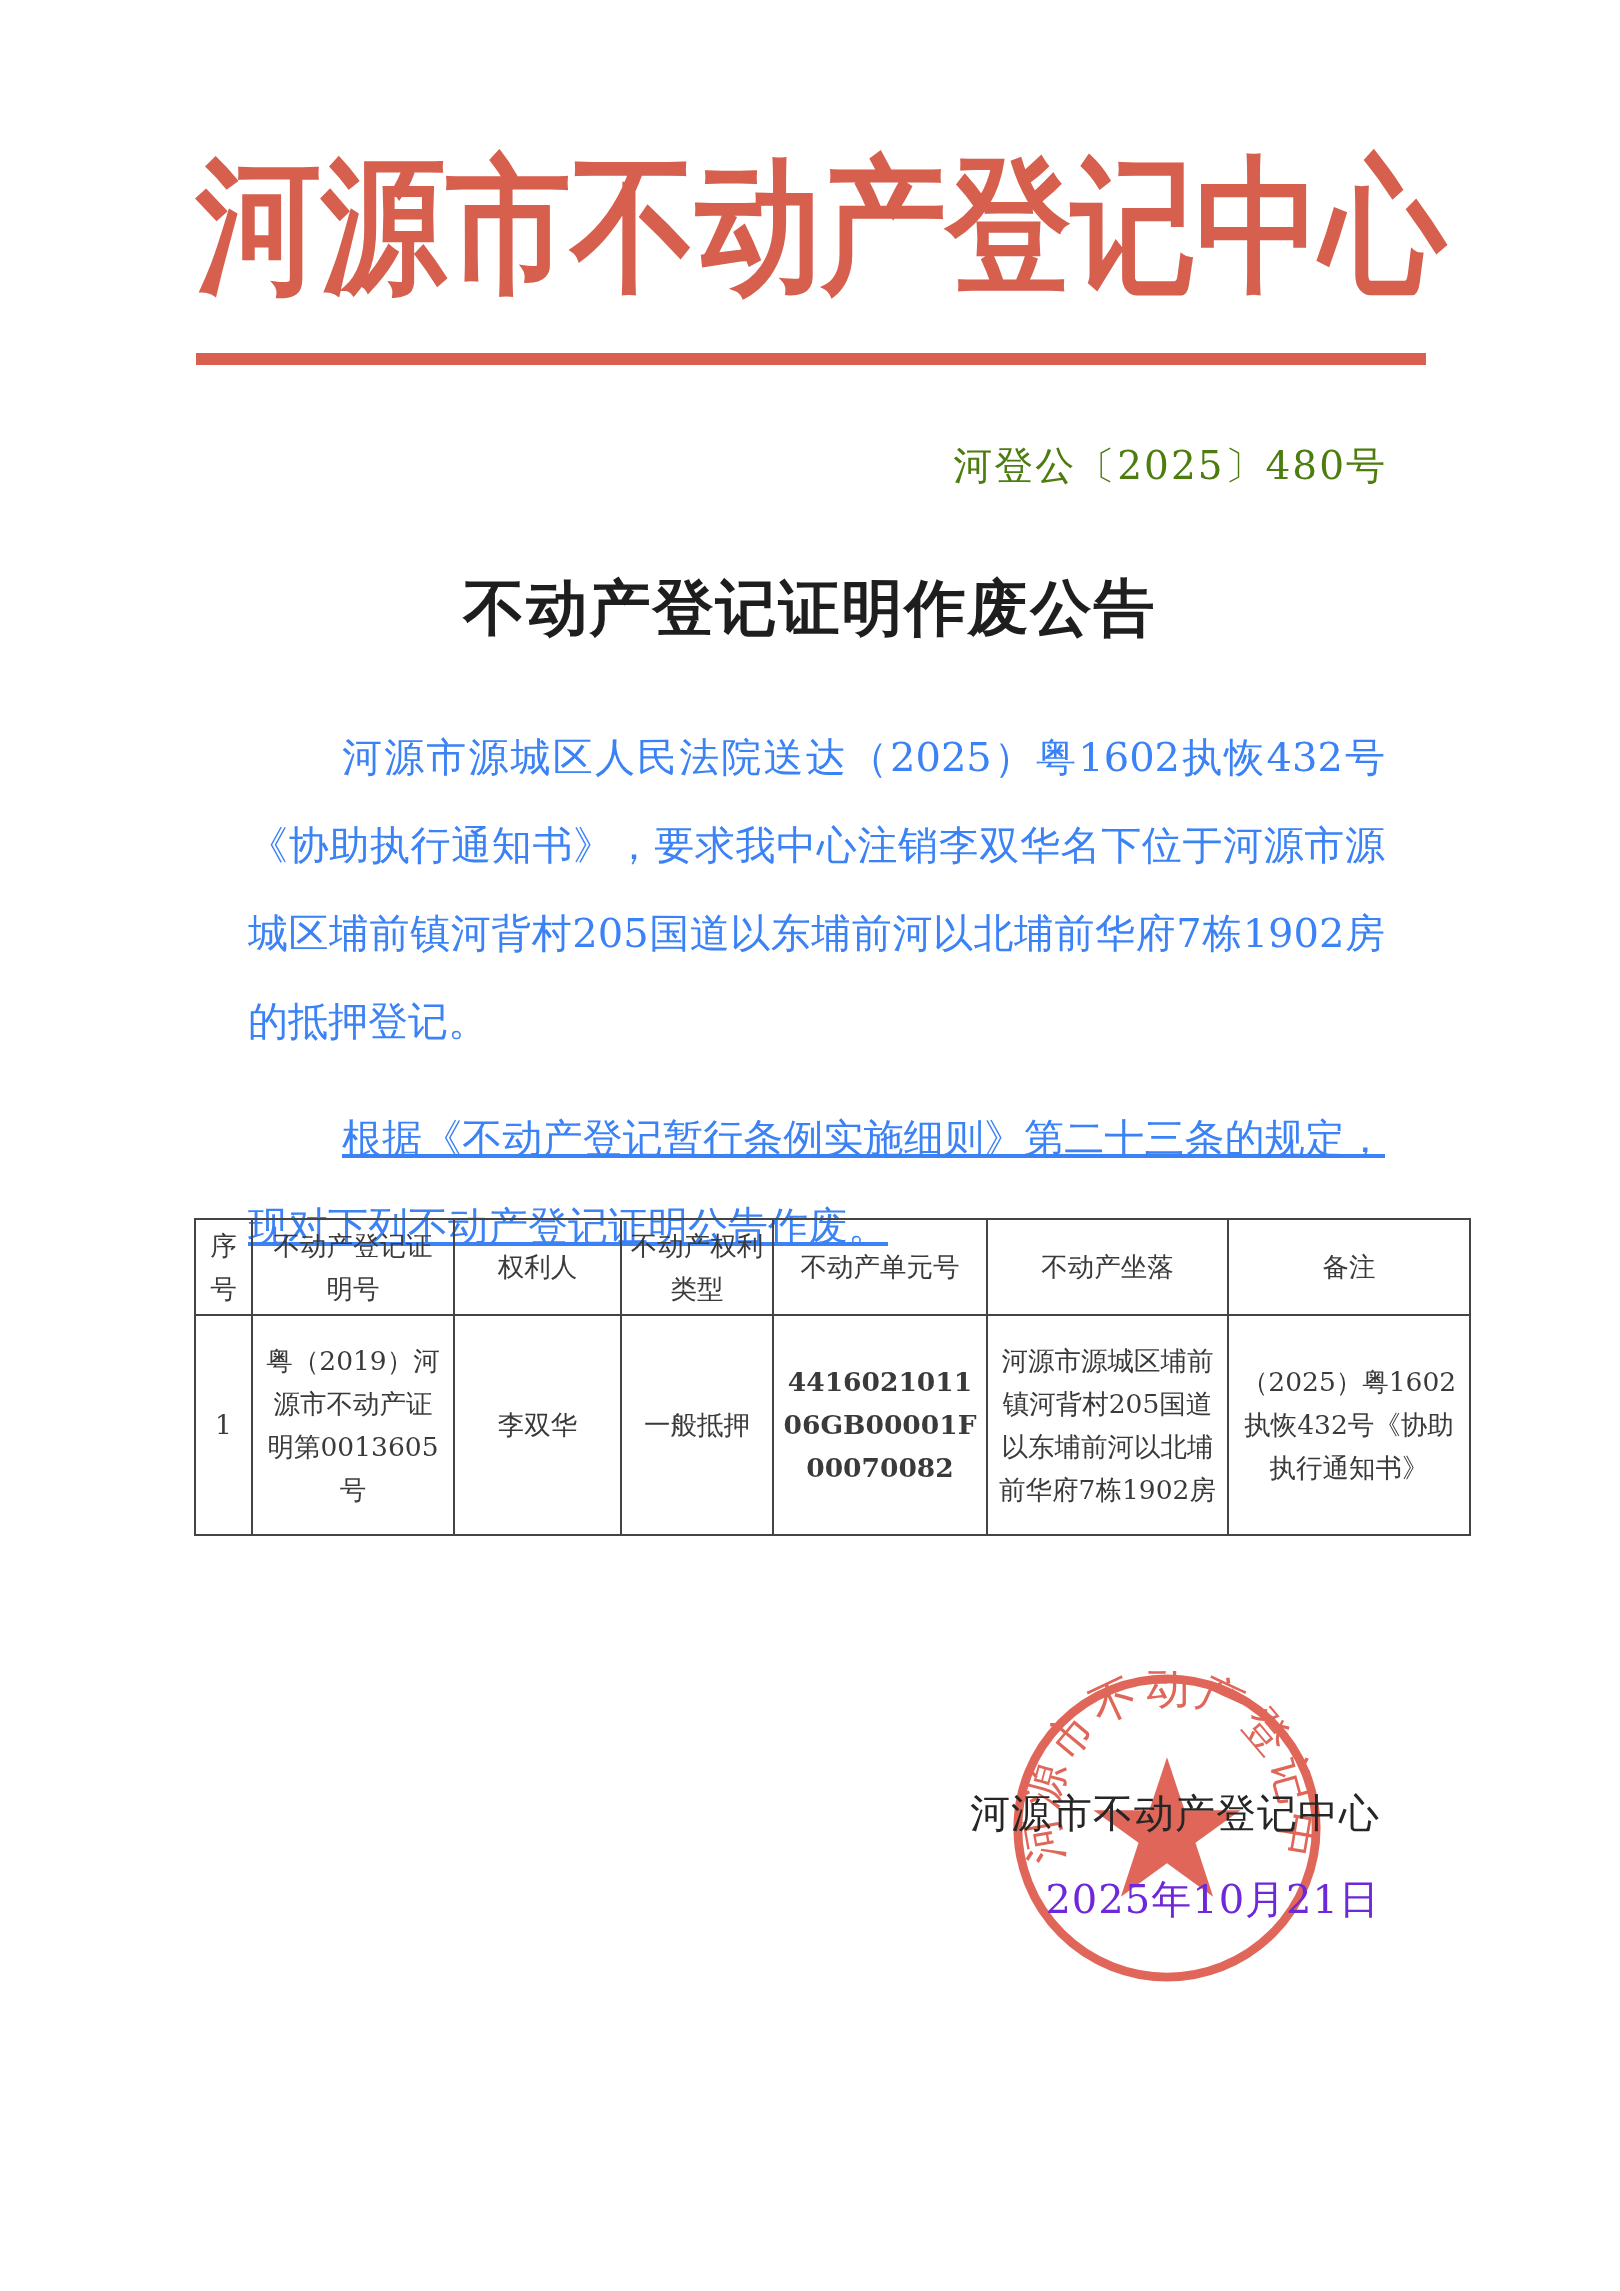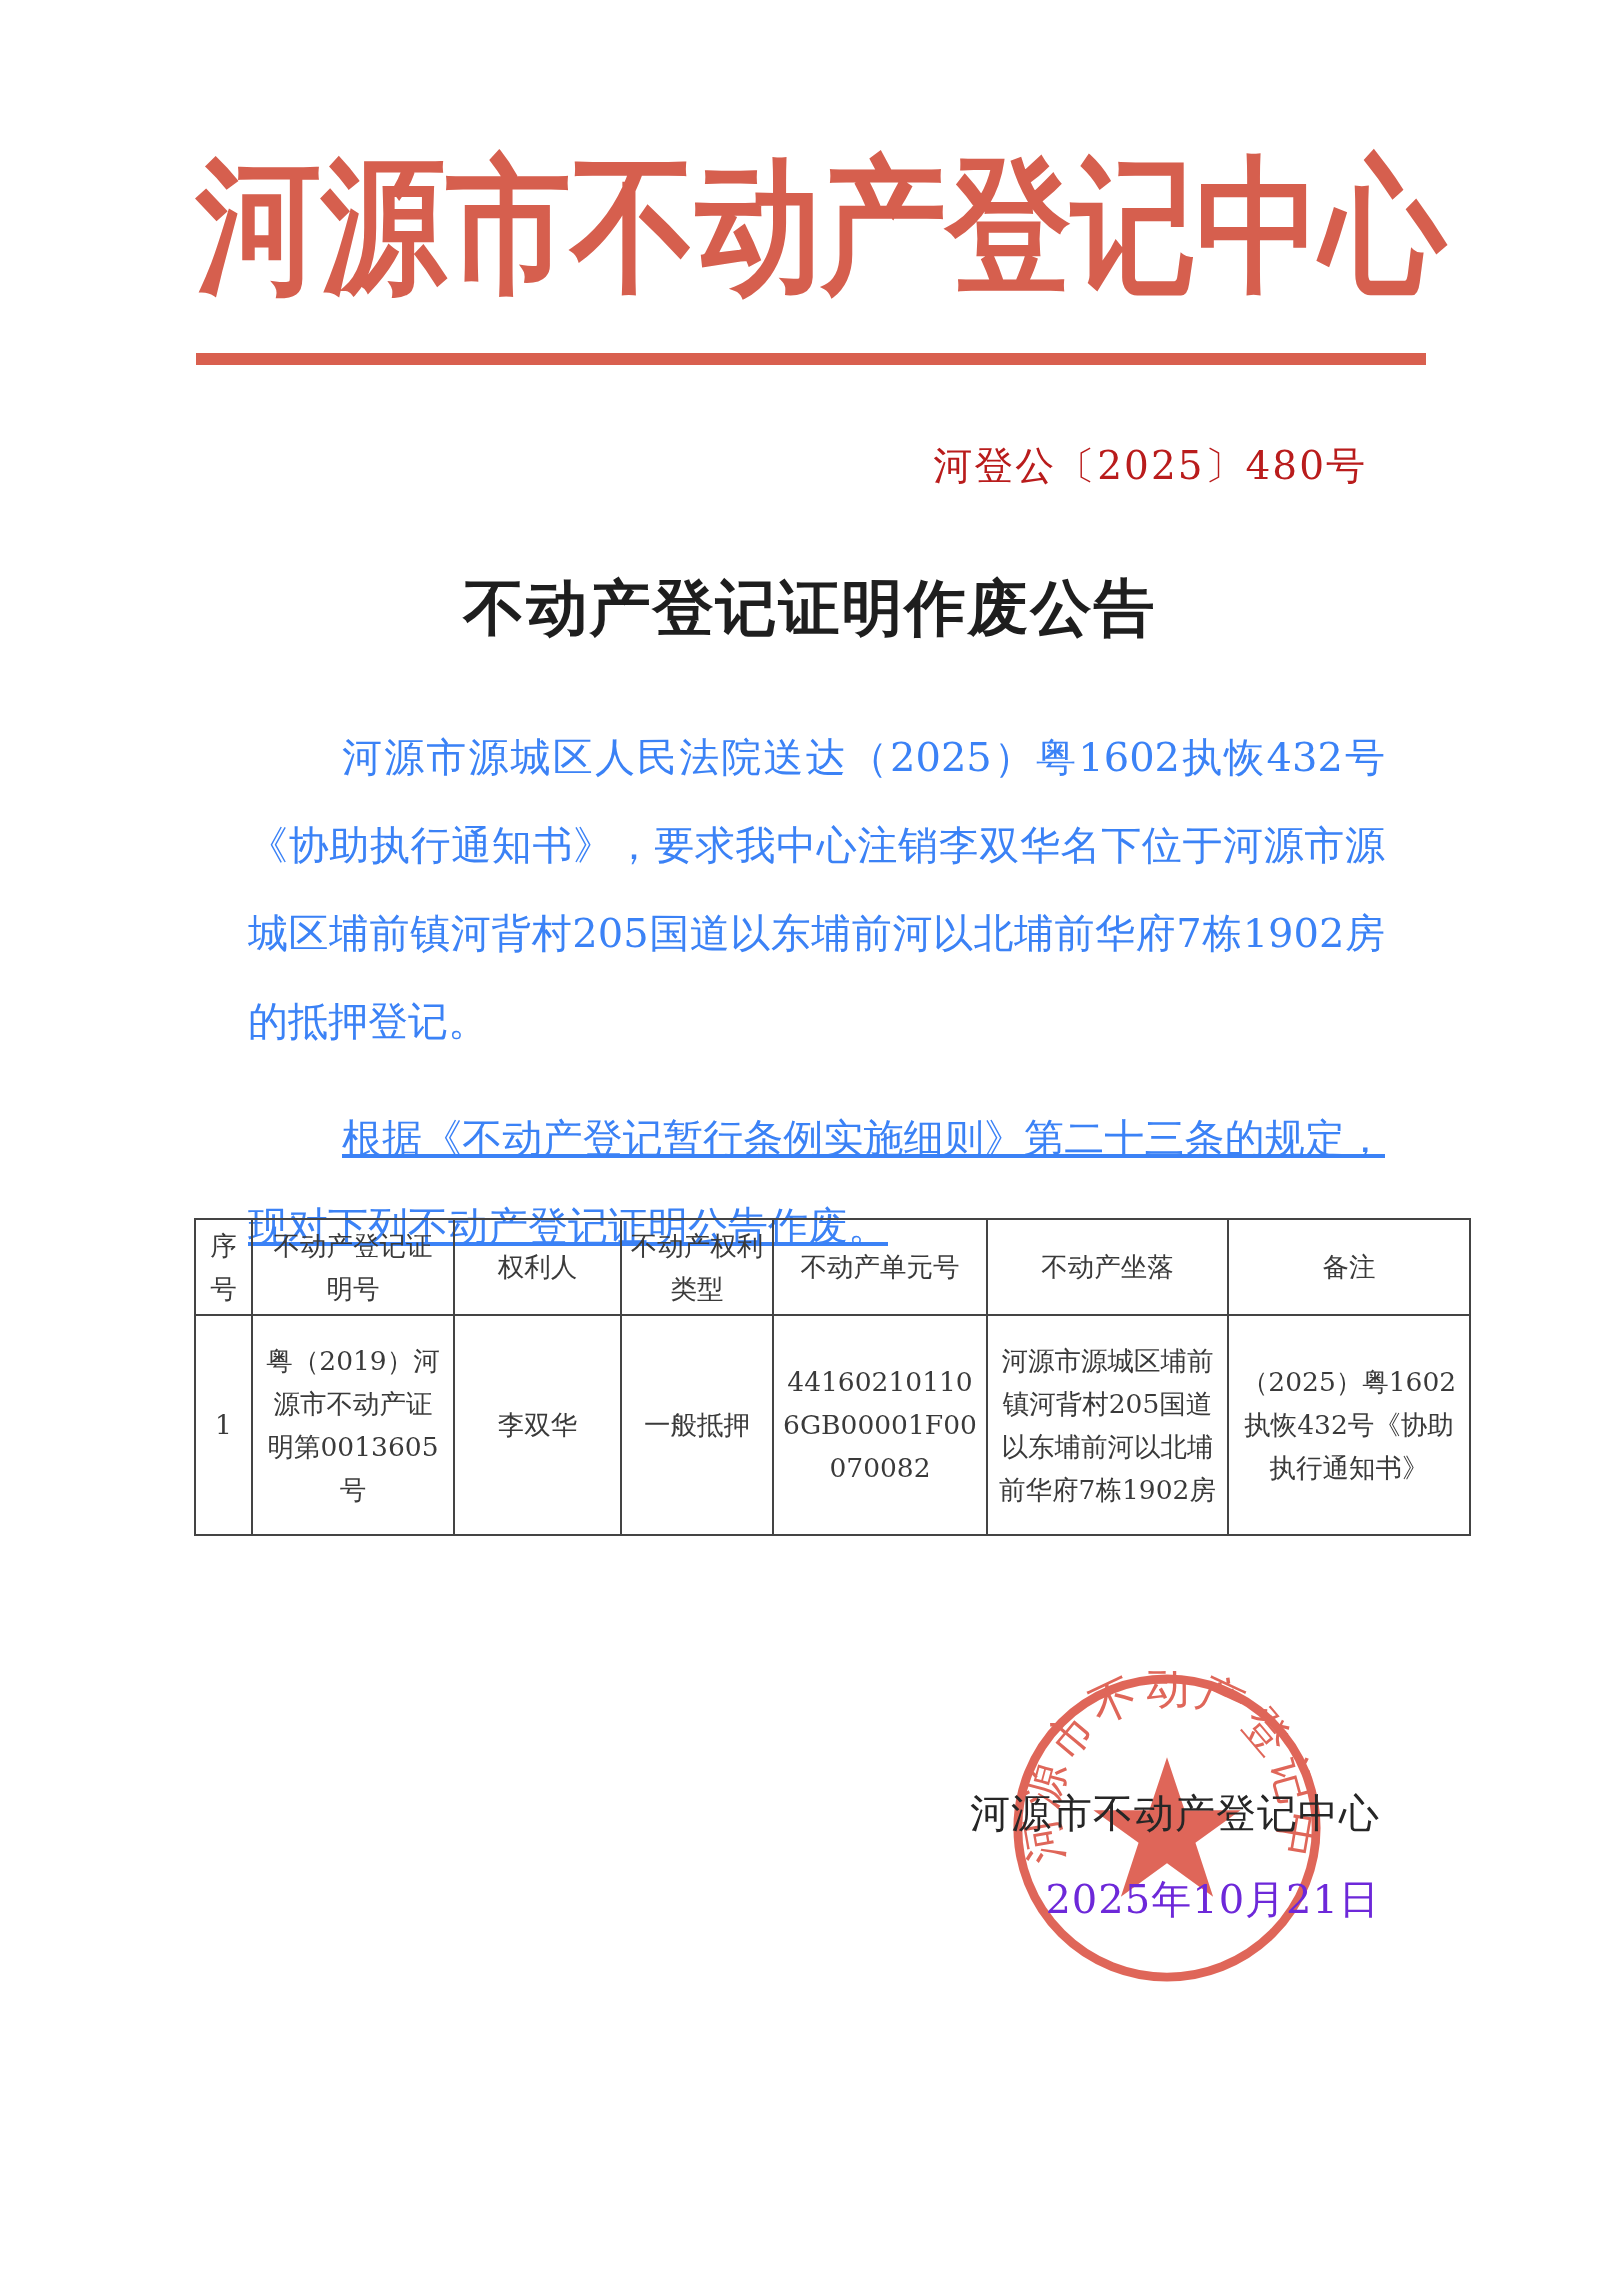--- a/index.html
+++ b/index.html
@@ -20,22 +20,22 @@
     font-size: 125px; line-height: 157px;
   }
   .masthead span { display: inline-block; transform: scaleY(1.18); }
   .red-rule {
     left: 196px; top: 353px; width: 1230px; height: 11.8px;
     background: #D9604F;
   }
 
   
   .doc-number {
-    right: 253px; top: 439px;
-    font-size: 39px; letter-spacing: 2px; color: #b91c1c;
+    right: 233px; top: 439px;
+    font-size: 39px; letter-spacing: 2px; color: #4d7c0f;
   }
 
   
   .doc-title {
     left: 0; width: 1620px; top: 568px; text-align: center;
     font-size: 61px; font-weight: bold; color: #1e1e1e; letter-spacing: 2px;
   }
 
   
   .body-text {
@@ -118,21 +118,21 @@
         <th>不动产坐落</th>
         <th>备注</th>
       </tr>
     </thead>
     <tbody>
       <tr>
         <td>1</td>
         <td>粤（2019）河源市不动产证明第0013605号</td>
         <td>李双华</td>
         <td>一般抵押</td>
-        <td style="word-break: break-all;">441602101106GB00001F00070082</td>
+        <td style="word-break: break-all; font-weight: bold;">441602101106GB00001F00070082</td>
         <td>河源市源城区埔前镇河背村205国道以东埔前河以北埔前华府7栋1902房</td>
         <td>（2025）粤1602执恢432号《协助执行通知书》</td>
       </tr>
     </tbody>
   </table>
 </div>
 
 <svg class="abs seal" viewBox="0 0 320 320">
   <defs>
     <path id="sealArc" d="M 60 200 A 115 115 0 1 1 262 205"></path>

